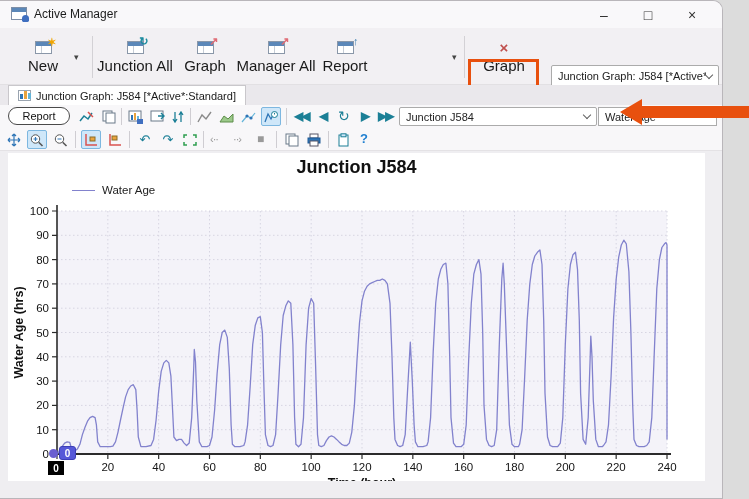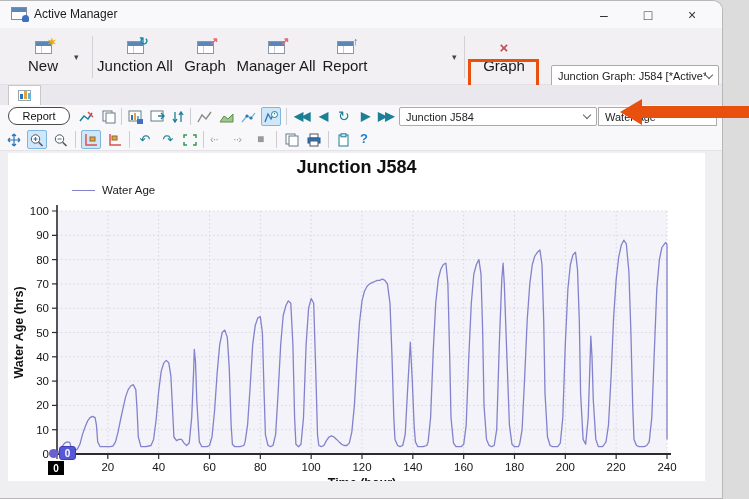--- a/index.html
+++ b/index.html
@@ -142,20 +142,21 @@
     <div class="hide-highlight"></div>
   </div>
 
   <div class="tab-strip">
     <div class="tab">
       <span class="tab-chart-ico">
           <i></i>
           <i></i>
           <i></i>
         </span>
+      <span>Junction Graph: J584 [*Active*:Standard]</span>
     </div>
   </div>
 
   <div class="g-row1">
     <div class="report-btn">Report</div>
     <div class="mini" style="left:77px;">
       <svg width="16" height="14">
           <polyline points="1,11 5,6 9,9 13,3" stroke="#1b7f96" fill="none" stroke-width="1.5"></polyline>
           <line x1="9" y1="2" x2="14" y2="7" stroke="#d9534f" stroke-width="1.5"></line>
         </svg>

